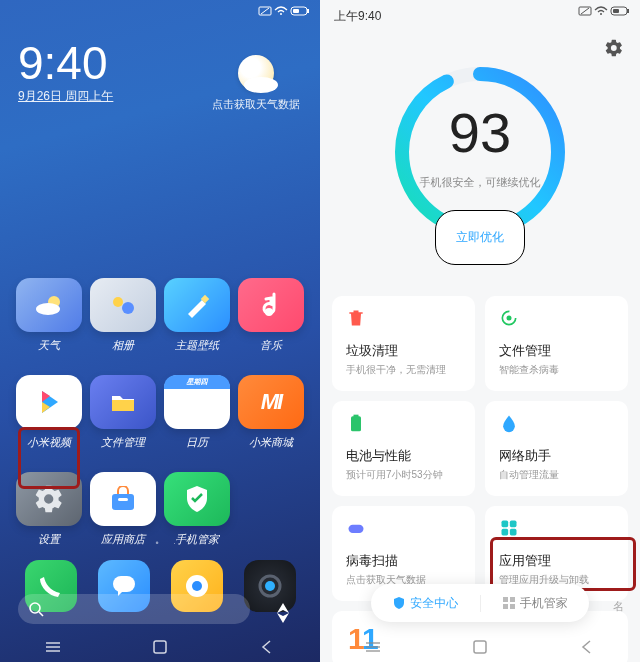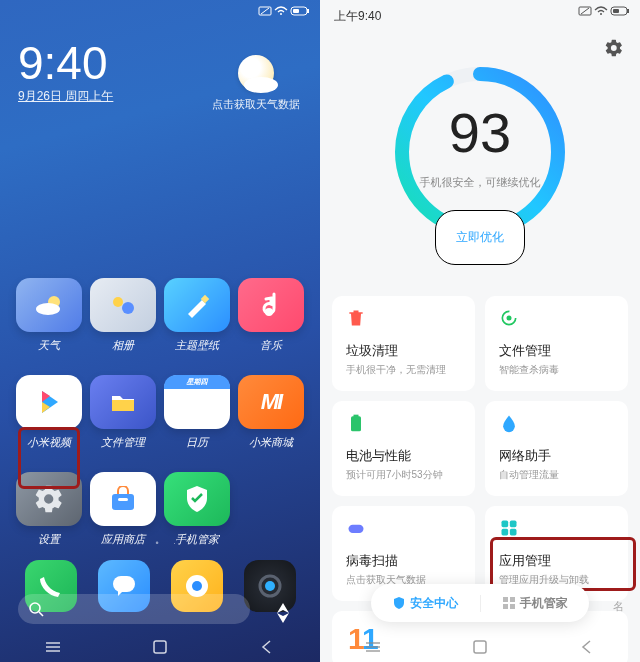--- a/index.html
+++ b/index.html
@@ -62,21 +62,21 @@
   .score .sub{font-size:11px;color:#888;margin-top:10px;}
   .opt{position:absolute;top:210px;left:50%;transform:translateX(-50%);padding:18px 20px;border:1px solid #000000;border-radius:20px;color:#2fa8ff;font-size:12px;background:#fff;}
   .cards{position:absolute;top:296px;left:12px;right:12px;display:grid;grid-template-columns:1fr 1fr;gap:10px;}
   .card{background:#fff;border-radius:10px;padding:12px 14px 14px;min-height:78px;position:relative;}
   .card .ci{width:20px;height:20px;margin-bottom:10px;}
   .card .ct{font-size:13px;color:#222;}
   .card .cs{font-size:10px;color:#999;margin-top:3px;}
   .wide{grid-column:1/3;display:flex;align-items:center;padding:10px 12px;min-height:56px;}
   #hl-right{top:537px;left:170px;width:146px;height:54px;}
   .tabs{position:absolute;bottom:40px;left:50%;transform:translateX(-50%);width:218px;height:38px;background:#fff;border-radius:20px;box-shadow:0 2px 16px rgba(0,0,0,.12);display:flex;align-items:center;font-size:12px;}
-  .tabs .t{flex:1;text-align:center;display:flex;align-items:center;justify-content:center;gap:4px;font-weight:bold;}
+  .tabs .t{flex:1;text-align:center;display:flex;align-items:center;justify-content:center;gap:4px;}
   .tabs .t.active{color:#2fa8ff;}
   .tabs .t:nth-child(2){color:#888;border-left:1px solid #eee;}
   .ext{position:absolute;bottom:48px;right:16px;font-size:11px;color:#aaa;}
   #right .nav div{color:#888;}
 </style>
 </head>
 <body>
 
 <div id="stage">
 

